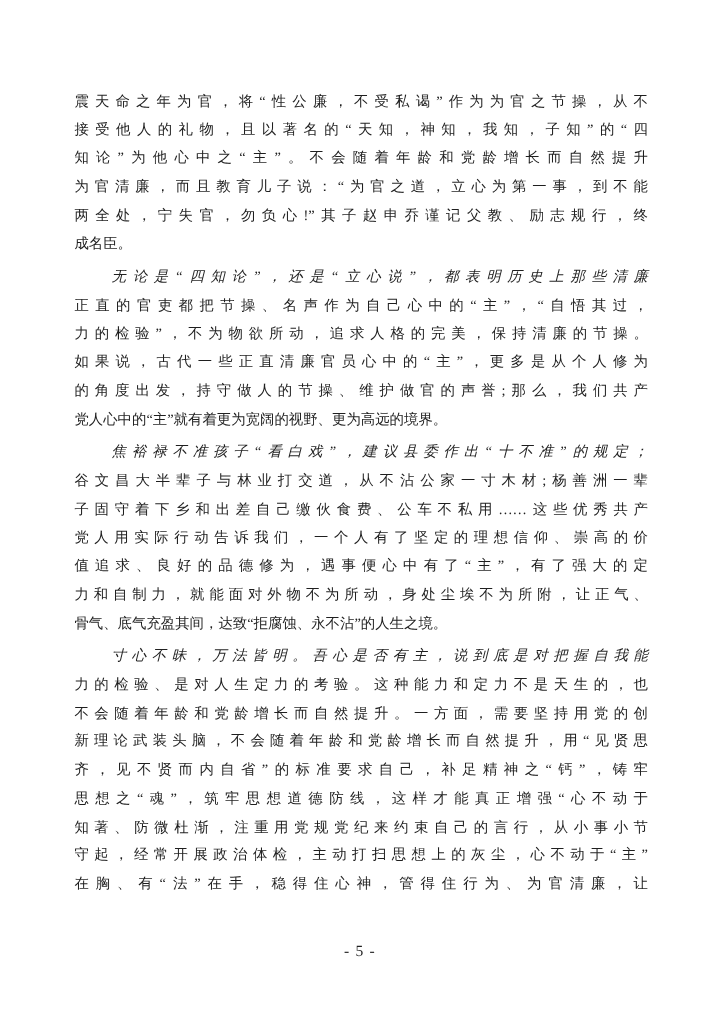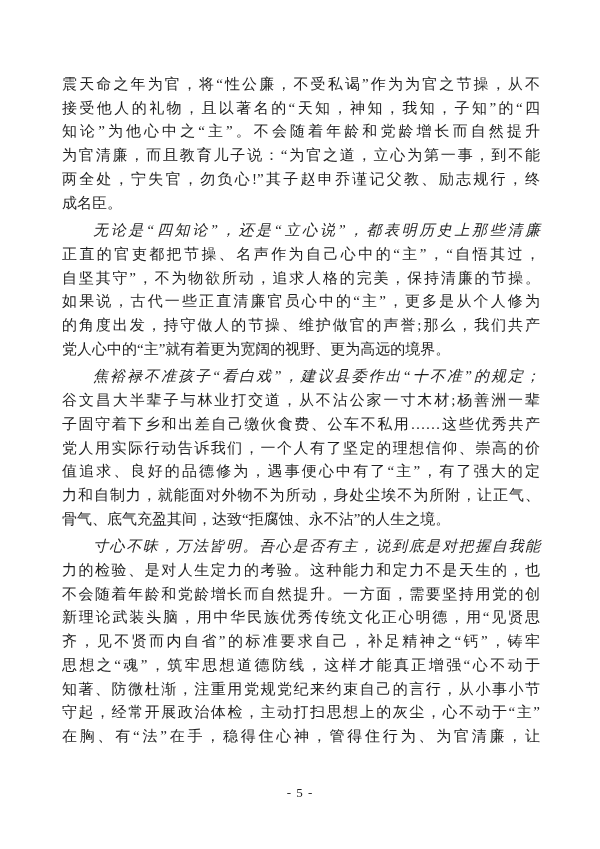--- a/index.html
+++ b/index.html
@@ -17,21 +17,21 @@
     color: #1f1f1f;
   }
   .content {
     position: absolute;
     left: 62px;
     top: 73px;
     width: 478px;
   }
   .para + .para { margin-top: 4px; }
   .line {
-    font-size: 15px;
+    font-size: 12px;
     line-height: 23.7px;
     text-align: left;
     word-break: keep-all;
   }
   .line.just {
     text-align: justify;
     text-align-last: justify;
     text-justify: inter-character;
   }
   .line.indent { text-indent: 31px; font-style: italic; }
@@ -56,39 +56,39 @@
         <div class="line just">震天命之年为官，将“性公廉，不受私谒”作为为官之节操，从不</div>
         <div class="line just">接受他人的礼物，且以著名的“天知，神知，我知，子知”的“四</div>
         <div class="line just">知论”为他心中之“主”。不会随着年龄和党龄增长而自然提升</div>
         <div class="line just">为官清廉，而且教育儿子说：“为官之道，立心为第一事，到不能</div>
         <div class="line just">两全处，宁失官，勿负心!”其子赵申乔谨记父教、励志规行，终</div>
         <div class="line">成名臣。</div>
       </div>
       <div class="para">
         <div class="line just indent">无论是“四知论”，还是“立心说”，都表明历史上那些清廉</div>
         <div class="line just">正直的官吏都把节操、名声作为自己心中的“主”，“自悟其过，</div>
-        <div class="line just">自坚其守”，不为物欲所动，追求人格的完美，保持清廉的节操。</div>
+        <div class="line just">力的检验”，不为物欲所动，追求人格的完美，保持清廉的节操。</div>
         <div class="line just">如果说，古代一些正直清廉官员心中的“主”，更多是从个人修为</div>
         <div class="line just">的角度出发，持守做人的节操、维护做官的声誉;那么，我们共产</div>
         <div class="line">党人心中的“主”就有着更为宽阔的视野、更为高远的境界。</div>
       </div>
       <div class="para">
         <div class="line just indent">焦裕禄不准孩子“看白戏”，建议县委作出“十不准”的规定；</div>
         <div class="line just">谷文昌大半辈子与林业打交道，从不沾公家一寸木材;杨善洲一辈</div>
         <div class="line just">子固守着下乡和出差自己缴伙食费、公车不私用……这些优秀共产</div>
         <div class="line just">党人用实际行动告诉我们，一个人有了坚定的理想信仰、崇高的价</div>
         <div class="line just">值追求、良好的品德修为，遇事便心中有了“主”，有了强大的定</div>
         <div class="line just">力和自制力，就能面对外物不为所动，身处尘埃不为所附，让正气、</div>
         <div class="line">骨气、底气充盈其间，达致“拒腐蚀、永不沾”的人生之境。</div>
       </div>
       <div class="para">
         <div class="line just indent">寸心不昧，万法皆明。吾心是否有主，说到底是对把握自我能</div>
         <div class="line just">力的检验、是对人生定力的考验。这种能力和定力不是天生的，也</div>
         <div class="line just">不会随着年龄和党龄增长而自然提升。一方面，需要坚持用党的创</div>
-        <div class="line just">新理论武装头脑，用中华民族优秀传统文化正心明德，用“见贤思</div>
+        <div class="line just">新理论武装头脑，不会随着年龄和党龄增长而自然提升，用“见贤思</div>
         <div class="line just">齐，见不贤而内自省”的标准要求自己，补足精神之“钙”，铸牢</div>
         <div class="line just">思想之“魂”，筑牢思想道德防线，这样才能真正增强“心不动于</div>
         <div class="line just">知著、防微杜渐，注重用党规党纪来约束自己的言行，从小事小节</div>
         <div class="line just">守起，经常开展政治体检，主动打扫思想上的灰尘，心不动于“主”</div>
         <div class="line just">在胸、有“法”在手，稳得住心神，管得住行为、为官清廉，让</div>
       </div>
     </section>
   <div class="footer">
     <span>- 5 -</span>
   </div>

